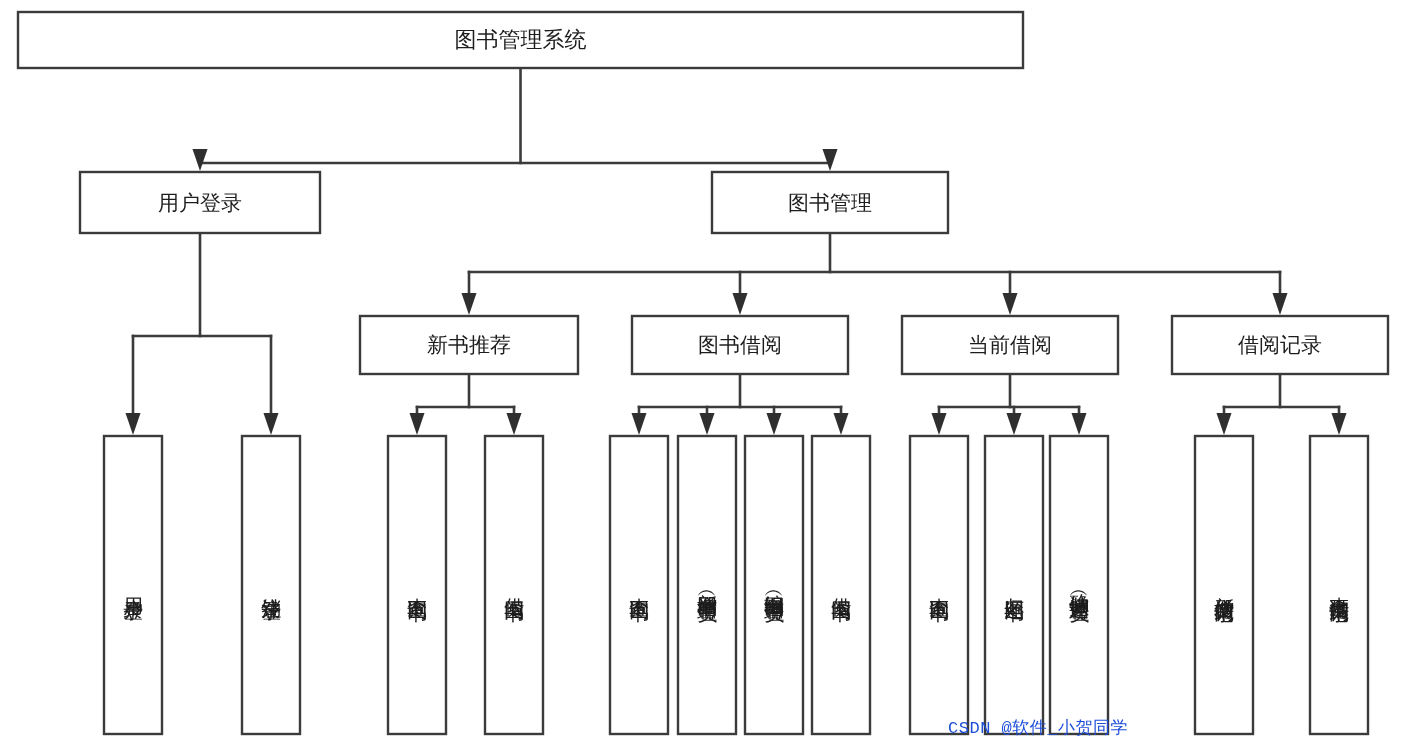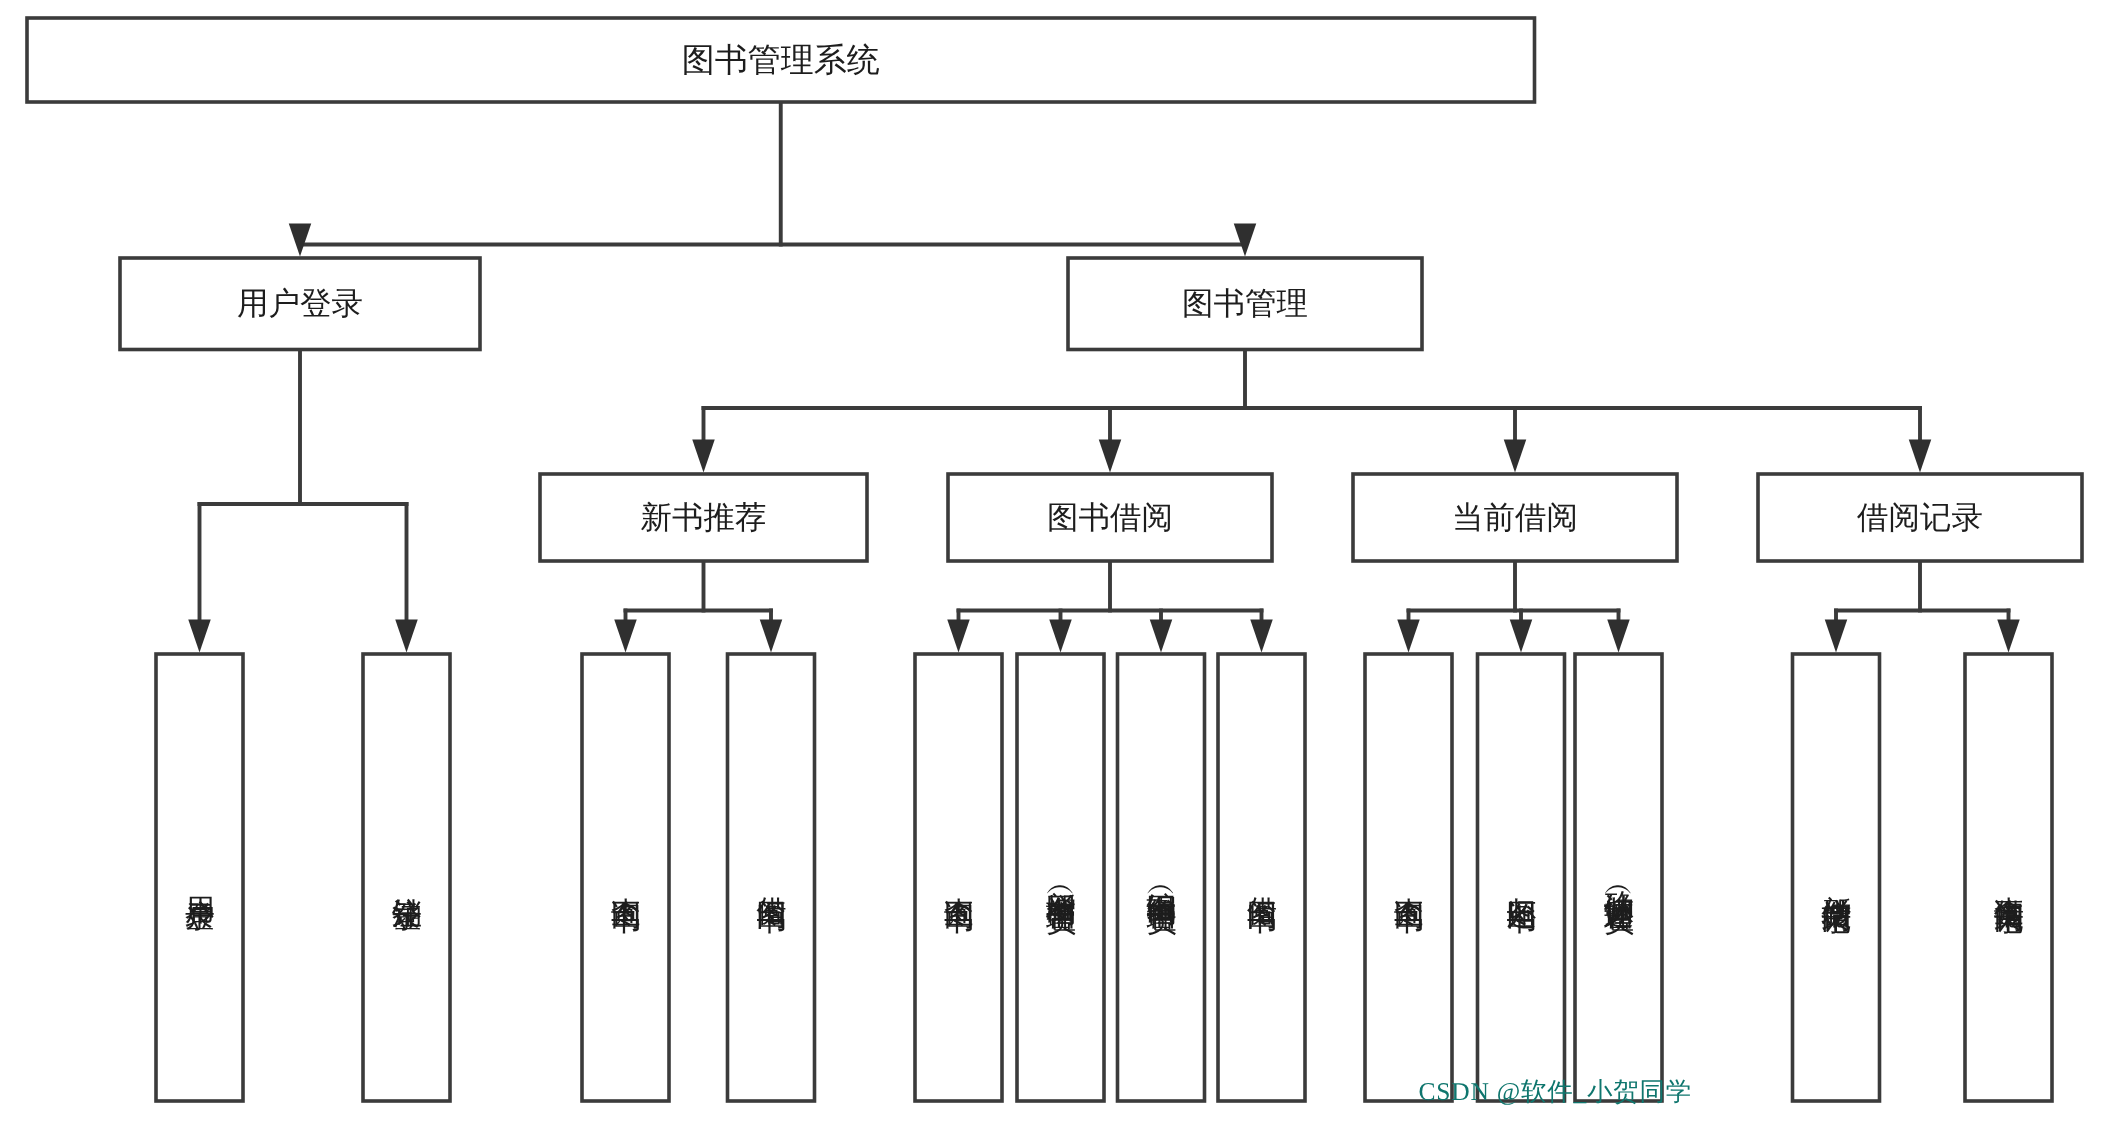--- a/index.html
+++ b/index.html
@@ -65,23 +65,23 @@
     font-size: 20px;
     line-height: 1.08;
     color: #1d1d1d;
     letter-spacing: 1.5px;
     white-space: nowrap;
   }
   #watermark {
     position: absolute;
     right: 10px;
     bottom: 8px;
-    font-family: Liberation Serif, serif;
+    font-family: Liberation Mono, monospace;
     font-size: 17px;
-    color: #0f766e;
+    color: #1d4ed8;
     letter-spacing: 0.5px;
     user-select: none;
   }
 </style>
 </head>
 <body>
 
 <div id="diagram-root">
   <svg class="diagram" id="diagram-svg" viewBox="0 0 1405 747" xmlns="http://www.w3.org/2000/svg">
     <g id="edges-layer">

